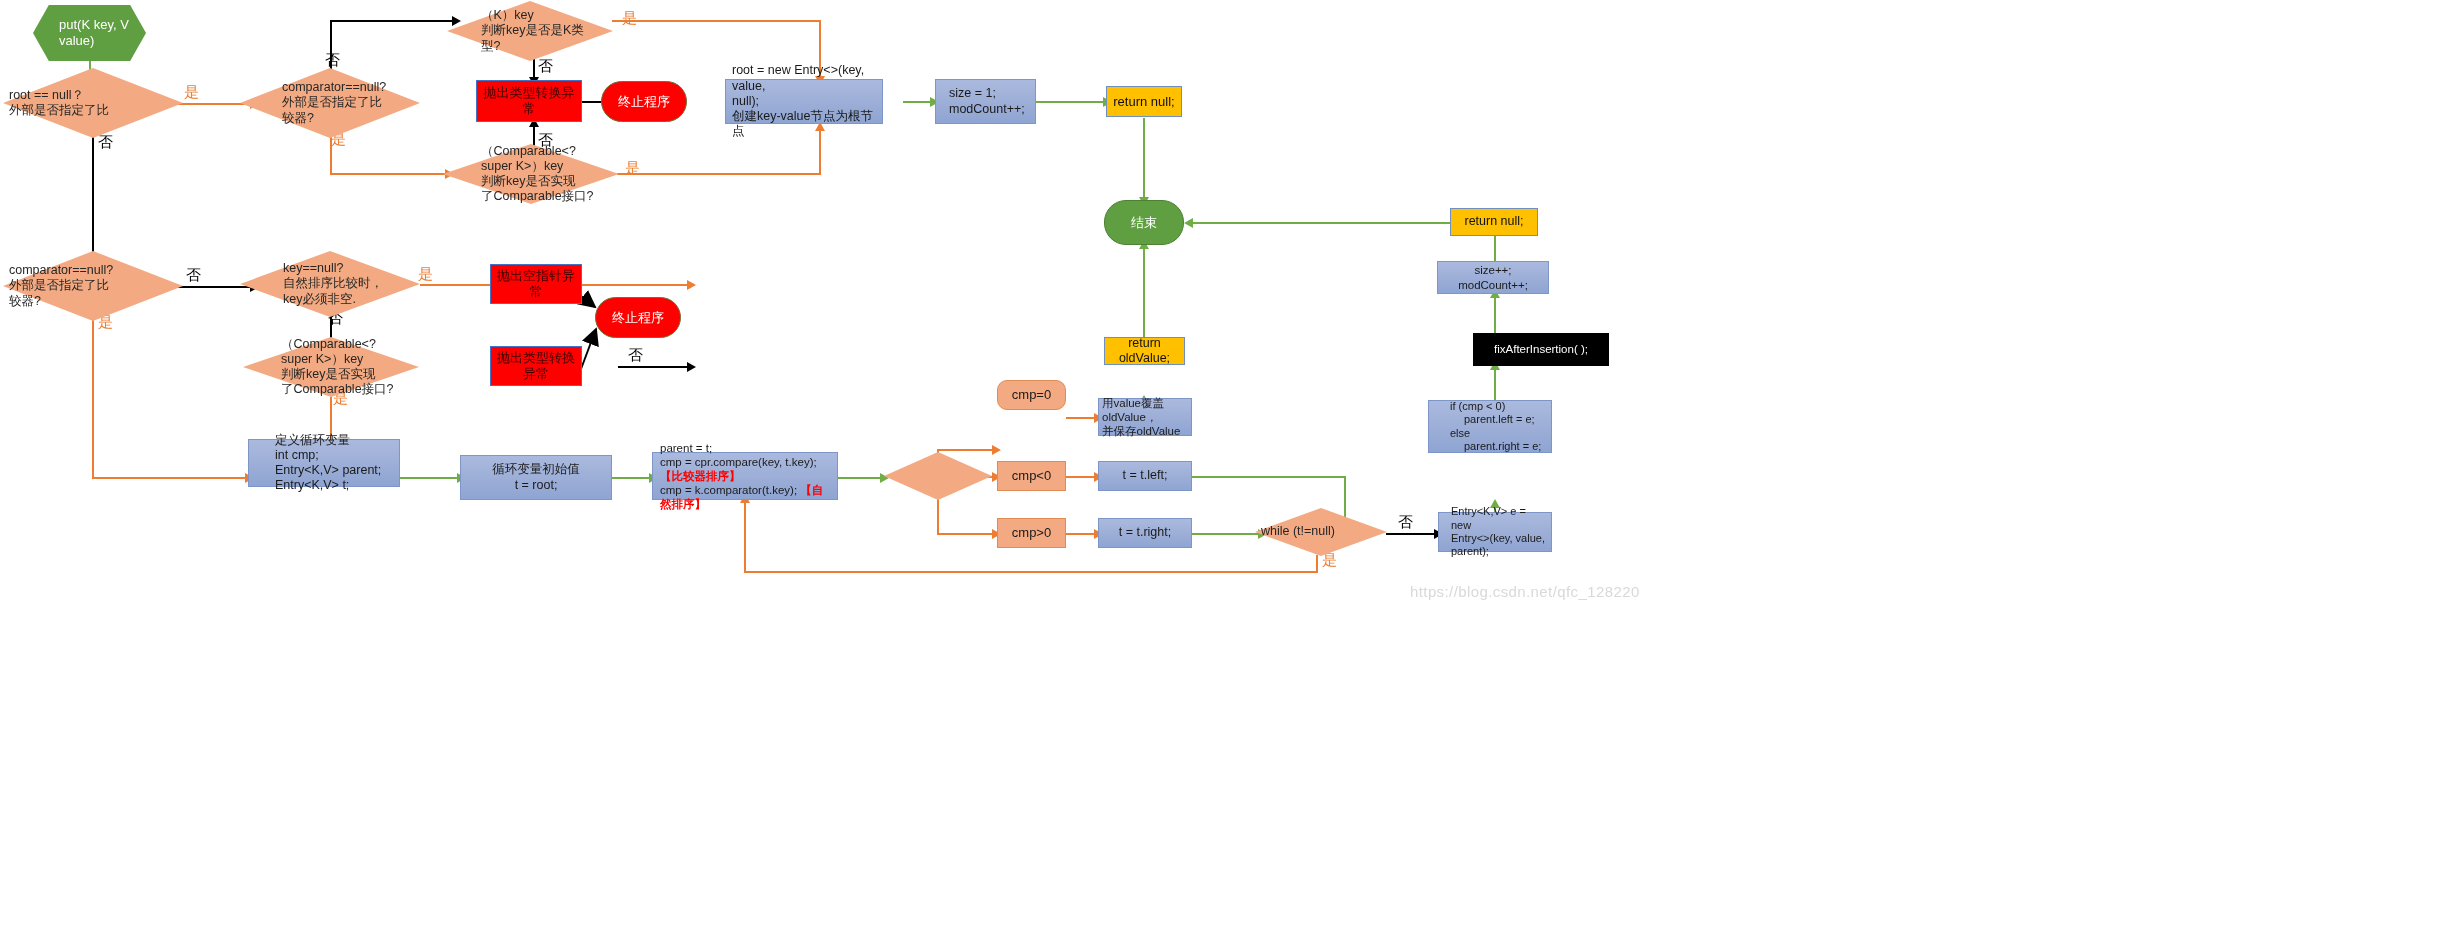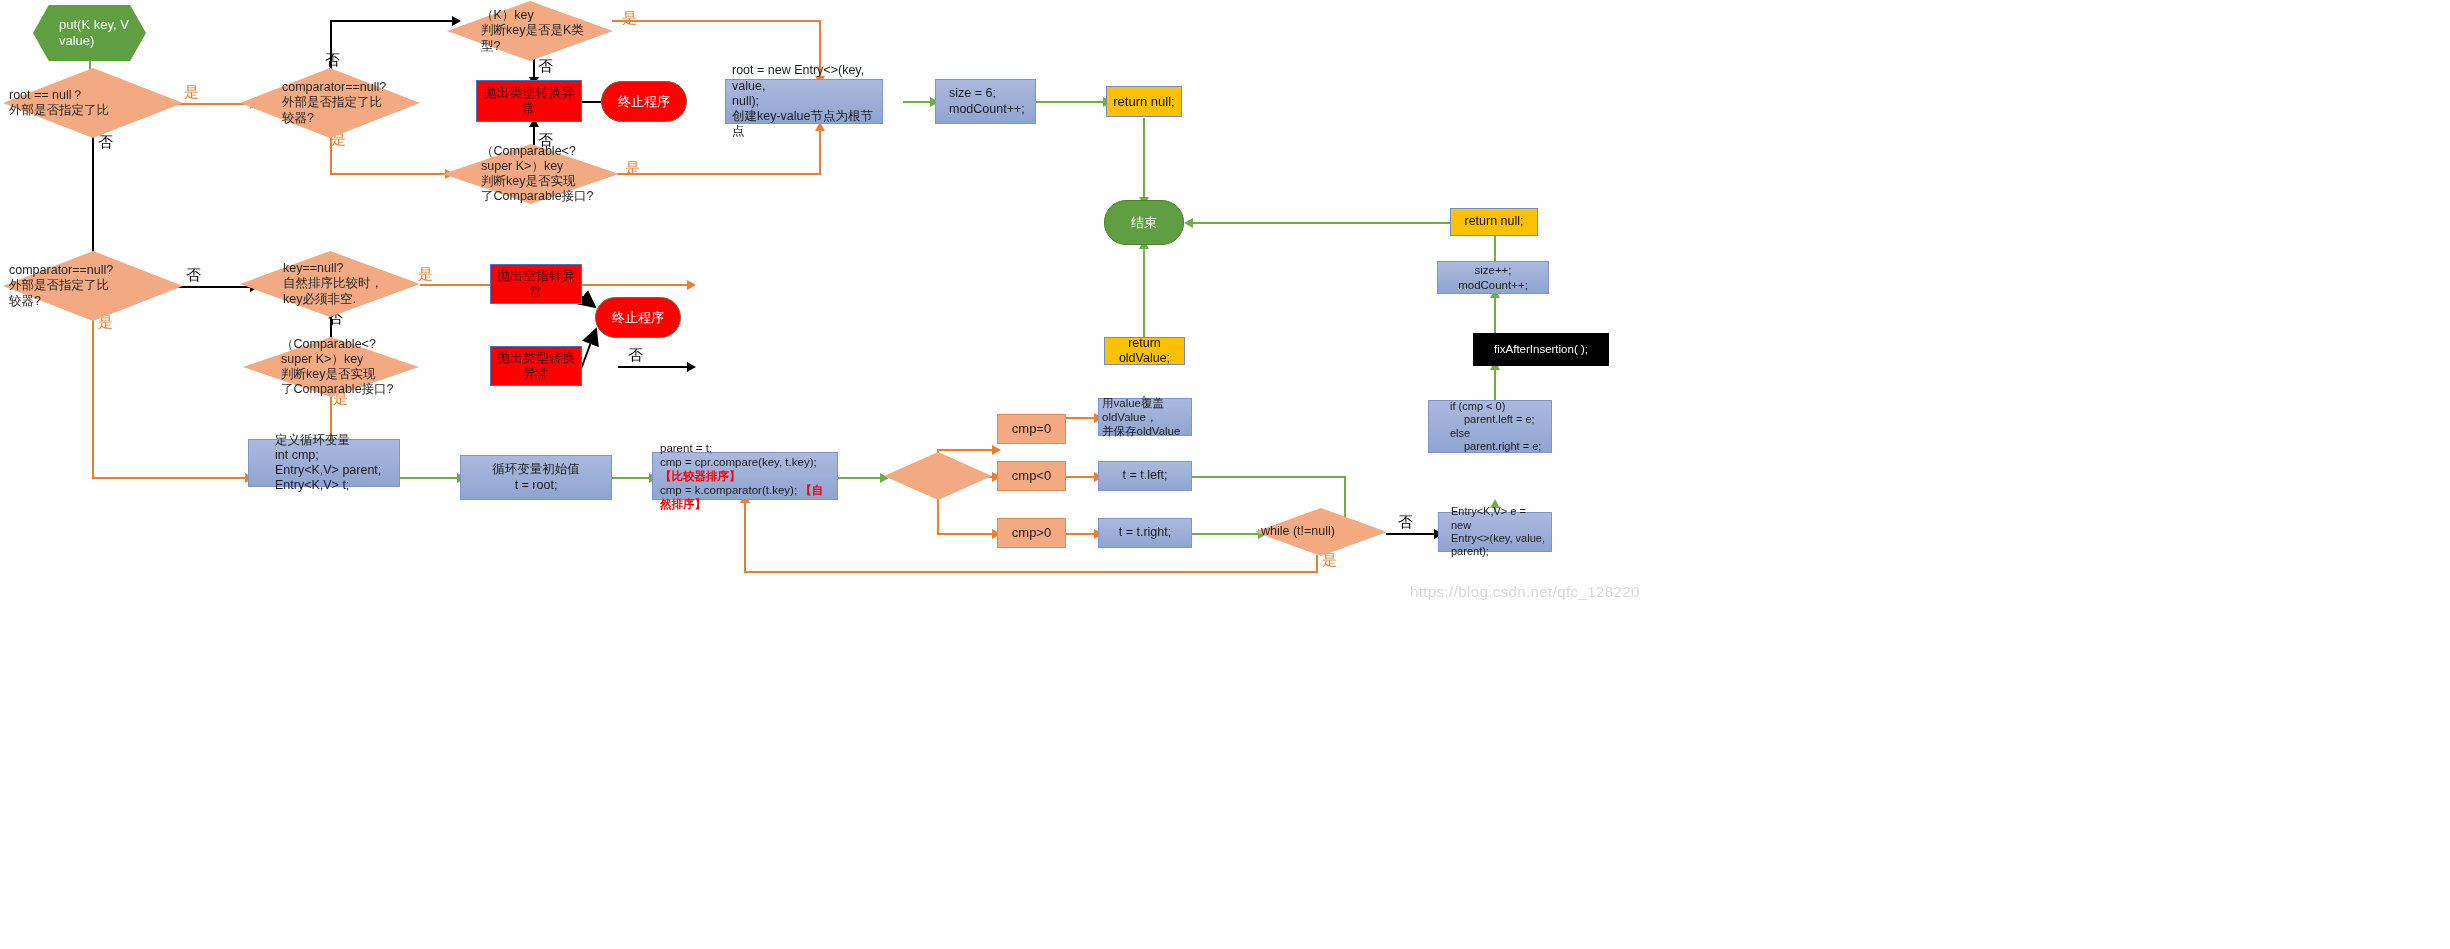--- a/index.html
+++ b/index.html
@@ -274,21 +274,21 @@
   <div class="node proc" style="left:725px;top:79px;width:158px;height:45px;">
     <div class="txt t-left code">
       <div>root = new Entry&lt;&gt;(key, value,</div>
       <div>null);</div>
       <div>创建key-value节点为根节点</div>
     </div>
   </div>
 
   <div class="node proc" style="left:935px;top:79px;width:101px;height:45px;">
     <div class="txt t-left code" style="padding-left:13px;">
-      <div>size = 6;</div>
+      <div>size = 1;</div>
       <div>modCount++;</div>
     </div>
   </div>
 
   <div class="node ret" style="left:1106px;top:86px;width:76px;height:31px;">
     <div class="txt t-center">return null;</div>
   </div>
 
   <div class="node green-term" style="left:1104px;top:200px;width:80px;height:45px;">
     <div class="txt t-center">结束</div>
@@ -356,21 +356,21 @@
       <div><span>cmp = cpr.compare(key, t.key); </span><span class="hl-red">【比较器排序】</span></div>
       <div><span>cmp = k.comparator(t.key); </span><span class="hl-red">【自然排序】</span></div>
     </div>
   </div>
 
   <div class="node diamond" style="left:884px;top:452px;width:108px;height:48px;">
     <div class="dshape"></div>
     <div class="txt t-center"></div>
   </div>
 
-  <div class="node box-orange" style="left:997px;top:414px;width:69px;height:30px;">
+  <div class="node box-orange" style="left:997px;top:380px;width:69px;height:30px;border-radius:10px;">
     <div class="txt t-center">cmp=0</div>
   </div>
   <div class="node box-orange" style="left:997px;top:461px;width:69px;height:30px;">
     <div class="txt t-center">cmp&lt;0</div>
   </div>
   <div class="node box-orange" style="left:997px;top:518px;width:69px;height:30px;">
     <div class="txt t-center">cmp&gt;0</div>
   </div>
 
   <div class="node proc" style="left:1098px;top:398px;width:94px;height:38px;">

